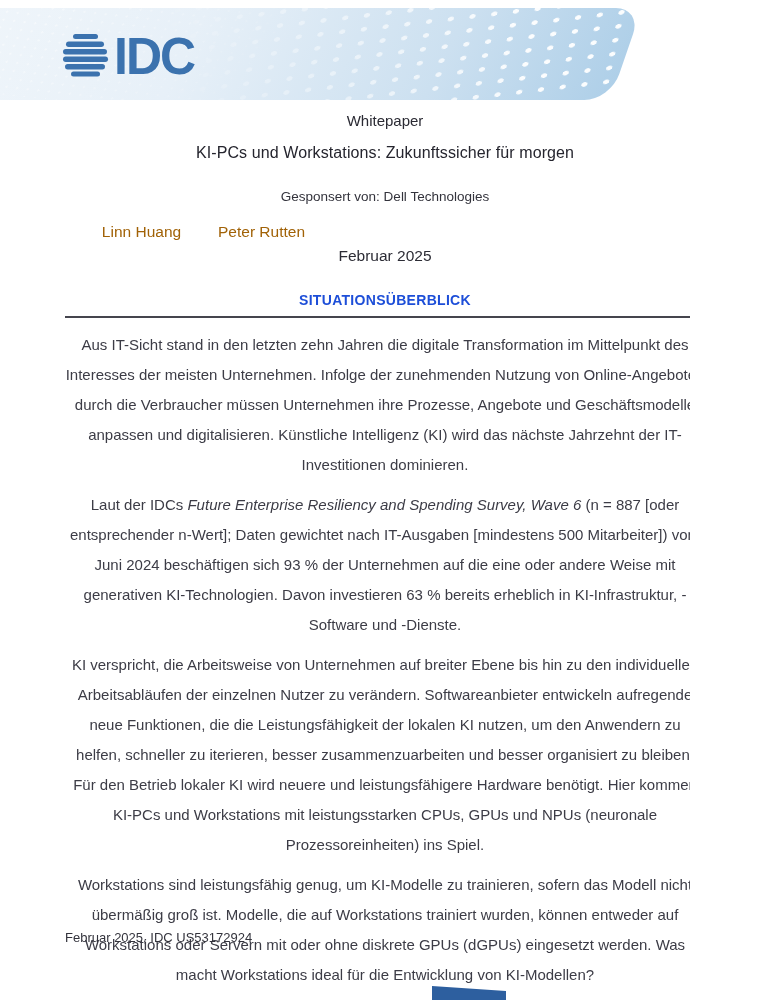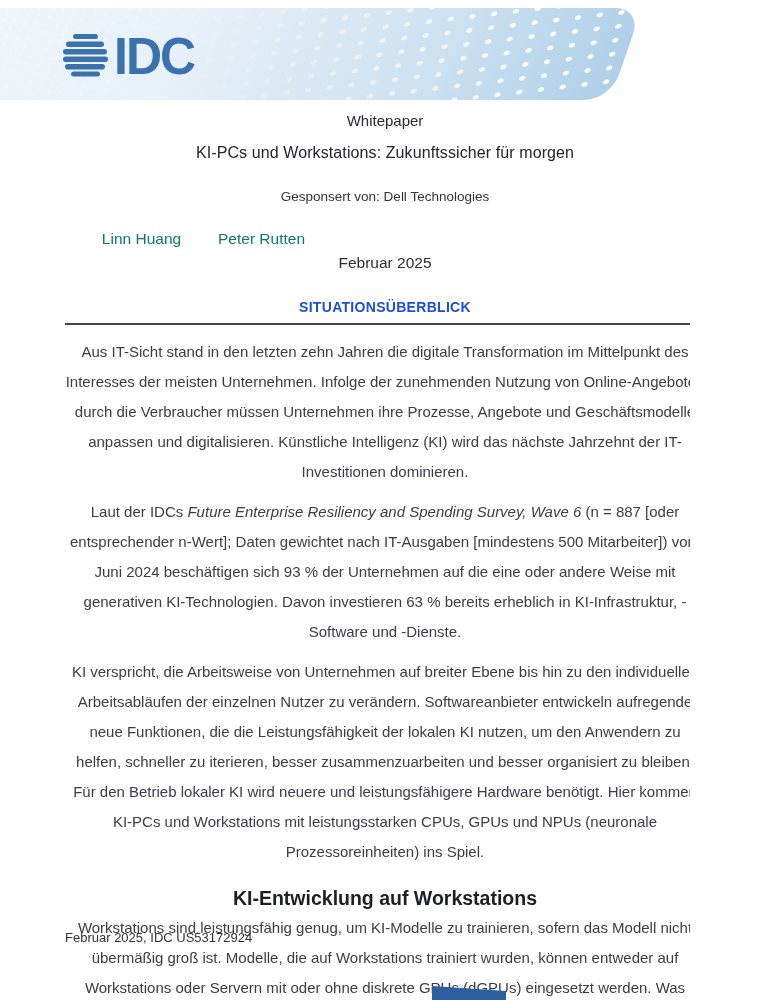--- a/index.html
+++ b/index.html
@@ -54,21 +54,21 @@
   
   .main { position:absolute; left:65px; top:112px; width:640px;text-align:center; }
 
   .doc-type { font-size:15px; color:#2a2a33; }
   .title {
     margin:15px 0 0 0;
     font-size:16px; font-weight:400; color:#25252e;
     letter-spacing:0.1px;
   }
   .sponsor { margin-top:27px; font-size:13.5px; color:#33333c; }
-  .authors { margin-top:26px; display:flex; font-size:15.5px; color:#0f766e; }
+  .authors { margin-top:19px; display:flex; font-size:15.5px; color:#a16207; }
   .author-1 { width:153px; }
   .date-line { margin-top:6px; font-size:15.5px; color:#2c2c35; }
 
   .section-heading {
     margin:27px 0 0 0;
     font-size:14px; font-weight:700; letter-spacing:0.3px;
     color:#1d4ed8;
   }
   .rule {
     margin:8px 0 0 0; border:none;
@@ -138,21 +138,20 @@
     <h2 class="section-heading">SITUATIONSÜBERBLICK</h2>
     <hr class="rule">
 
     <div class="body-text">
       <p class="para">Aus IT-Sicht stand in den letzten zehn Jahren die digitale Transformation im Mittelpunkt des Interesses der meisten Unternehmen. Infolge der zunehmenden Nutzung von Online-Angeboten durch die Verbraucher müssen Unternehmen ihre Prozesse, Angebote und Geschäftsmodelle anpassen und digitalisieren. Künstliche Intelligenz (KI) wird das nächste Jahrzehnt der IT-Investitionen dominieren.</p>
 
       <p class="para"><span>Laut der IDCs </span><em>Future Enterprise Resiliency and Spending Survey, Wave 6</em><span> (n = 887 [oder entsprechender n-Wert]; Daten gewichtet nach IT-Ausgaben [mindestens 500 Mitarbeiter]) vom Juni 2024 beschäftigen sich 93 % der Unternehmen auf die eine oder andere Weise mit generativen KI-Technologien. Davon investieren 63 % bereits erheblich in KI-Infrastruktur, -Software und -Dienste.</span></p>
 
       <p class="para">KI verspricht, die Arbeitsweise von Unternehmen auf breiter Ebene bis hin zu den individuellen Arbeitsabläufen der einzelnen Nutzer zu verändern. Softwareanbieter entwickeln aufregende neue Funktionen, die die Leistungsfähigkeit der lokalen KI nutzen, um den Anwendern zu helfen, schneller zu iterieren, besser zusammenzuarbeiten und besser organisiert zu bleiben. Für den Betrieb lokaler KI wird neuere und leistungsfähigere Hardware benötigt. Hier kommen KI-PCs und Workstations mit leistungsstarken CPUs, GPUs und NPUs (neuronale Prozessoreinheiten) ins Spiel.</p>
 
-      <h3 class="subsection-heading">KI-Entwicklung auf Workstations</h3>
 
       <p class="para">Workstations sind leistungsfähig genug, um KI-Modelle zu trainieren, sofern das Modell nicht übermäßig groß ist. Modelle, die auf Workstations trainiert wurden, können entweder auf Workstations oder Servern mit oder ohne diskrete GPUs (dGPUs) eingesetzt werden. Was macht Workstations ideal für die Entwicklung von KI-Modellen?</p>
     </div>
   </div>
 
   <div class="footer">Februar 2025, IDC US53172924</div>
 
   <div class="bottom-deco"></div>
 </div>
 

